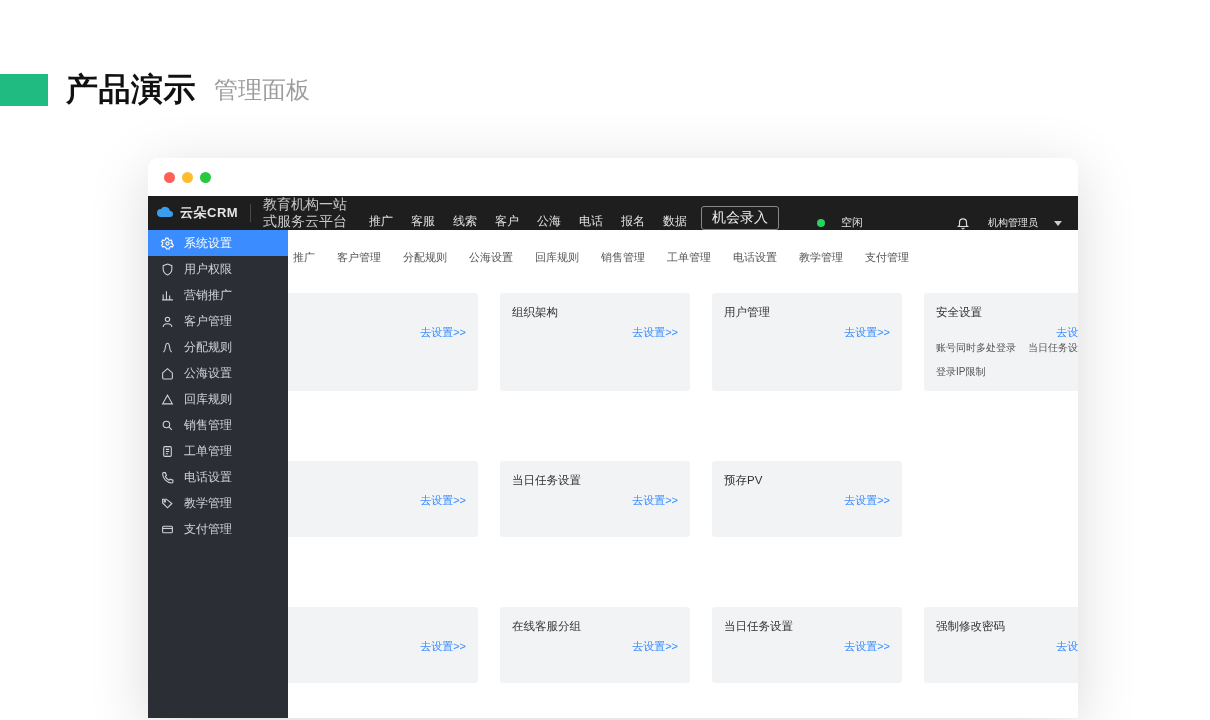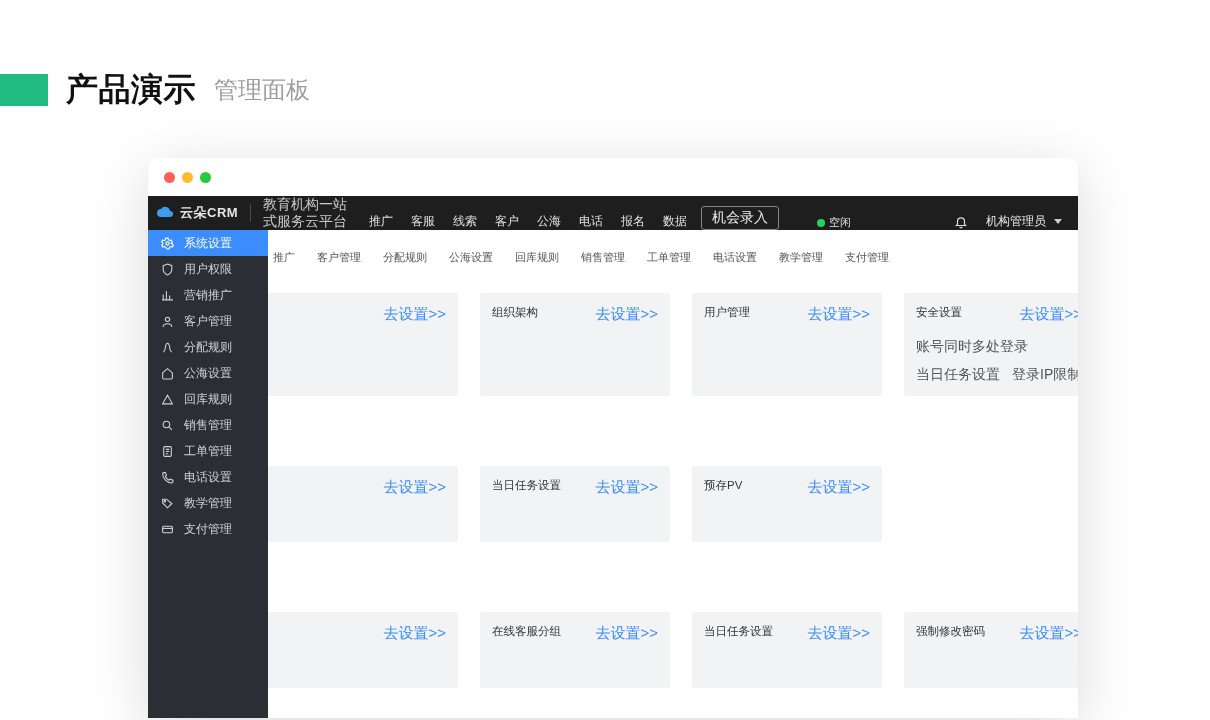--- a/index.html
+++ b/index.html
@@ -96,53 +96,53 @@
     border: 1px solid #888;
     border-radius: 3px;
     font-size: 14px;
     color: #eee;
     cursor: pointer;
   }
   .status-pill {
     margin-left: 38px;
     display: flex;
     align-items: center;
-    gap: 4px;
+    gap: 16px;
     font-size: 11px;
     color:#e0e0e0;
   }
   .status-dot {
     width: 8px; height: 8px; border-radius: 50%;
     background: #28d160;
   }
   .topbar-right {
     margin-left: auto;
     display: flex;
     align-items: center;
     gap: 18px;
     padding-right: 16px;
   }
   .bell-icon svg { display:block; }
-  .user-menu { display:flex; align-items:center; gap:8px; font-size:12px; cursor:pointer; }
+  .user-menu { display:flex; align-items:center; gap:16px; font-size:10px; cursor:pointer; }
   .chev-down {
     width: 0; height: 0;
     border-left: 4px solid transparent;
     border-right: 4px solid transparent;
     border-top: 5px solid #ccc;
   }
 
   
   .app-body {
     flex: 1;
     display: flex;
     min-height: 0;
   }
 
   .sidebar {
-    width: 120px;
+    width: 140px;
     background: #2b2f35;
     color: #cfd3d8;
     font-size: 12px;
     overflow-y: auto;
   }
   .side-item {
     display: flex;
     align-items: center;
     height: 26px;
     padding-left: 12px;
@@ -195,27 +195,27 @@
     font-size: 11px;
     color: #333;
   }
   .card .card-head {
     display: flex;
     justify-content: space-between;
     align-items: flex-start;
     gap: 6px;
   }
   .card .card-title { font-weight: 500; color:#333; font-size:11.5px; }
-  .card .go-link { color:#3a8cff; font-size:15px; cursor:pointer; white-space:nowrap; }
+  .card .go-link { color:#3a8cff; font-size:11px; cursor:pointer; white-space:nowrap;margin-top:20px; }
   .card .sub-items {
-    margin-top: 14px;
+    margin-top: 1px;
     display: flex;
     flex-wrap: wrap;
     gap: 10px 12px;
-    font-size: 14px;
+    font-size: 10px;
     color:#555;
   }
   .card.first-col .card-title { visibility: hidden; } 
   .card.first-col { margin-left:-80px; padding-left:92px; }
 
   
   .card-grid + .card-grid { margin-top: 52px; }
 
 </style>
 </head>

